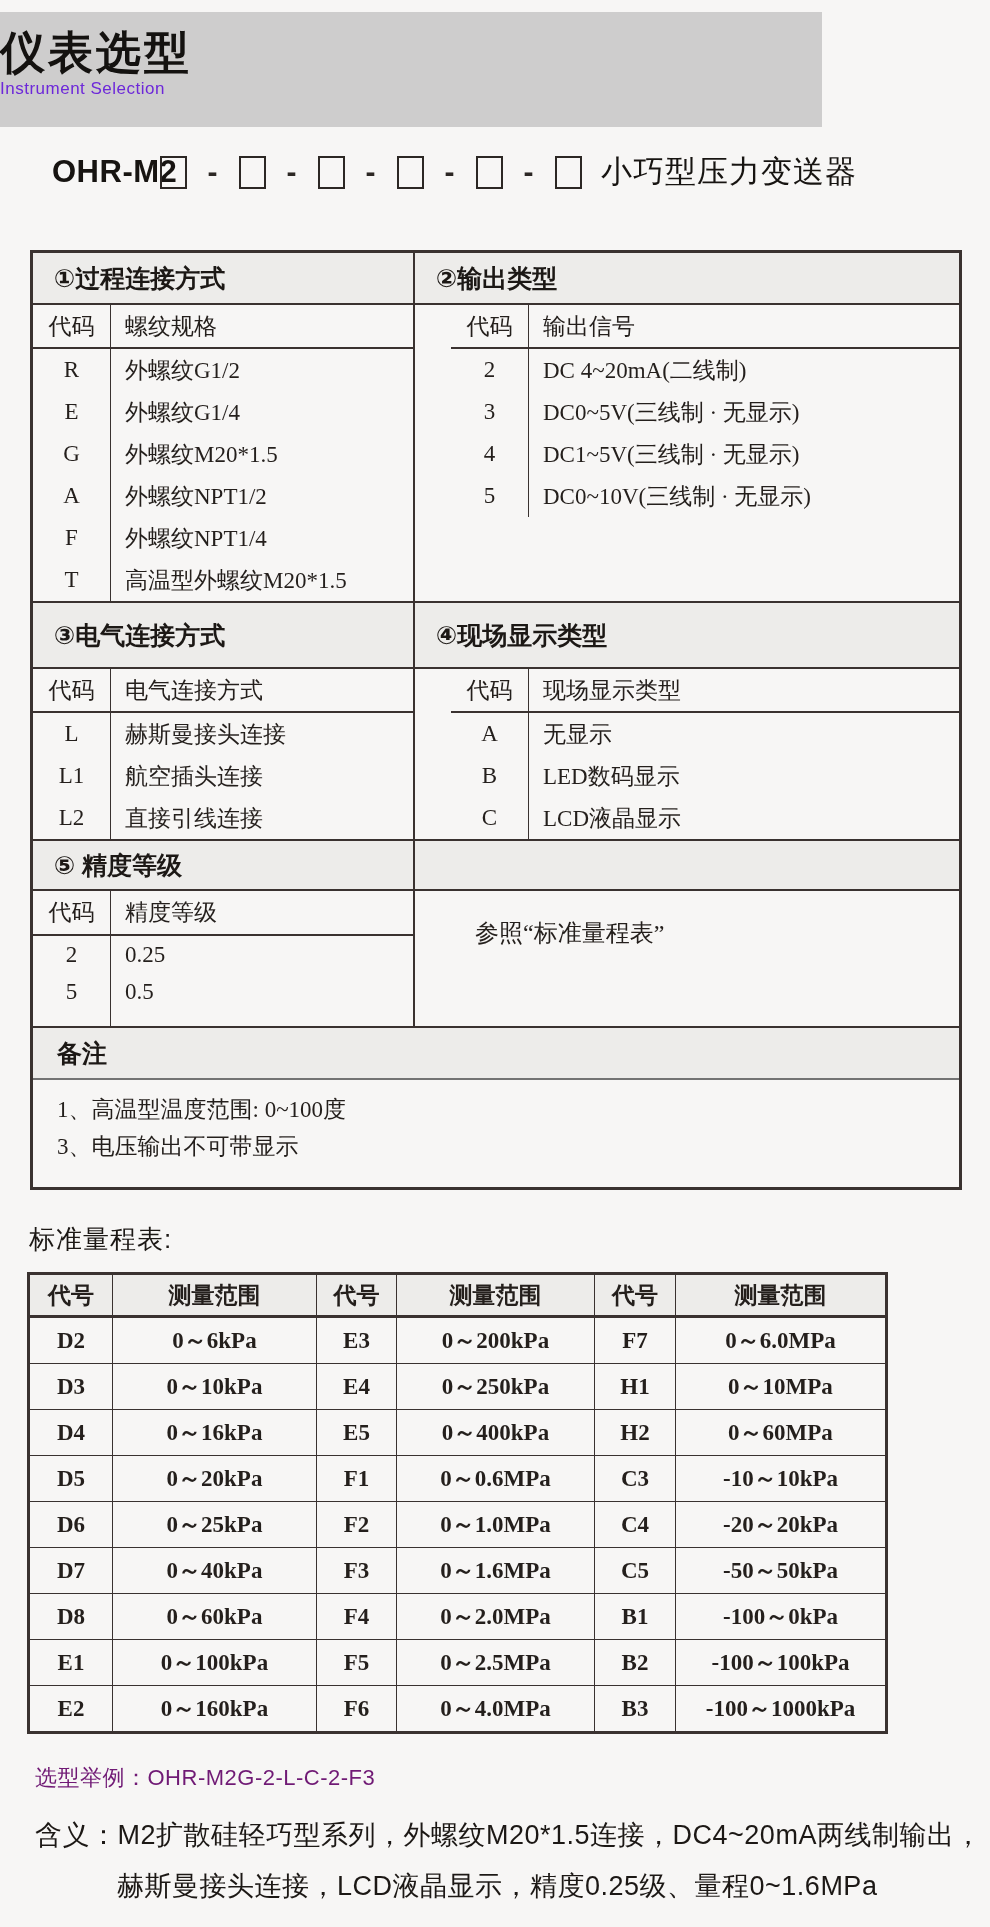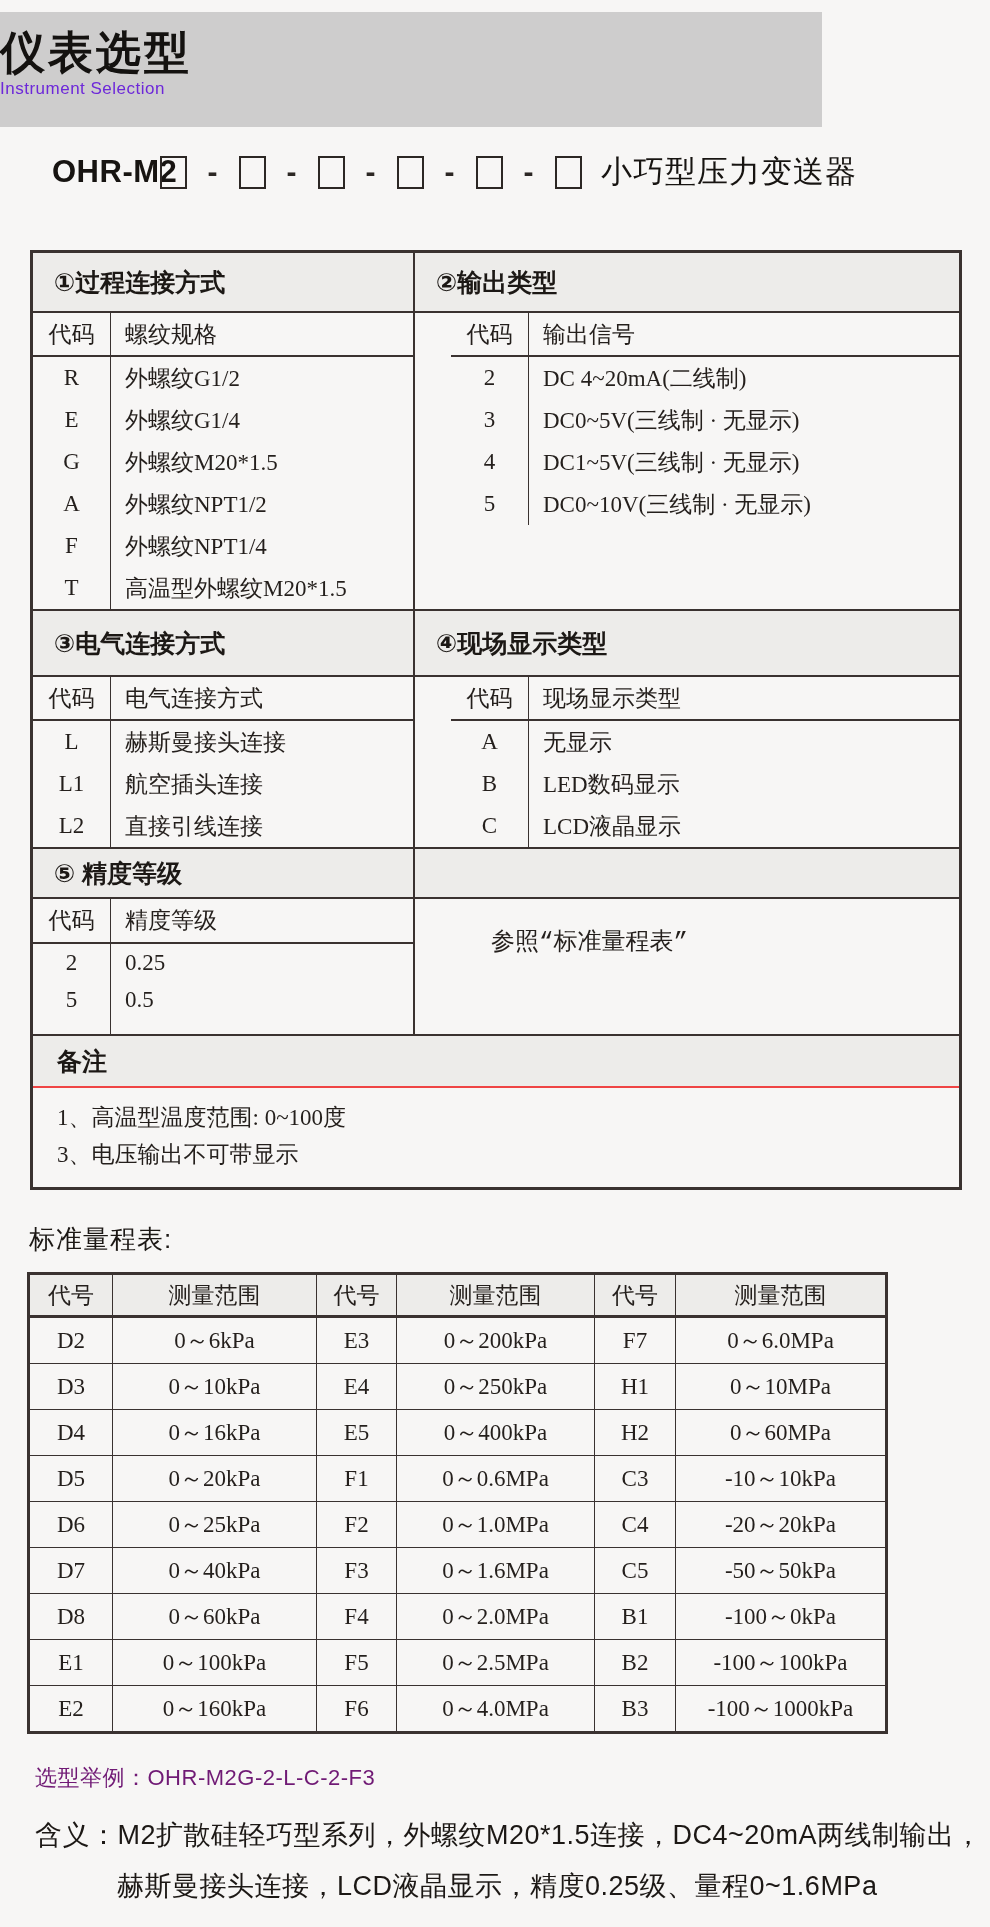--- a/index.html
+++ b/index.html
@@ -75,25 +75,24 @@
   }
   .ccell{
     width:78px;border-right:1.5px solid #3a3230;box-sizing:border-box;
     display:flex;align-items:center;justify-content:center;flex-shrink:0;
   }
   .vcell{flex:1;display:flex;align-items:center;padding-left:14px;box-sizing:border-box;}
   .drow.short{height:37px;}
   .drow.filler{flex:1;min-height:10px;}
   .range-note{
     padding:26px 0 0 24px;font-size:24px;
-    font-family:Liberation Mono, monospace;
-    margin-left:16px;
+    font-family:Liberation Serif, serif;
   }
   .remarks-hdr{
-    background:#edecea;border-bottom:2px solid #ef4444;
+    background:#edecea;border-bottom:2px solid #737373;
     font-weight:bold;font-size:25px;color:#1c1815;
     height:52px;align-items:center;padding-left:24px;box-sizing:border-box;
   }
   .remarks-body{
     flex:1;flex-direction:column;padding:11px 0 0 24px;
     font-family:"Liberation Serif","DejaVu Serif",serif;font-size:23px;
   }
   .remarks-body p{margin:0;line-height:37px;}
 
   
@@ -102,21 +101,21 @@
     letter-spacing:1px;color:#1c1815;font-weight:500;
   }
   table.range{
     position:absolute;left:27px;top:1272px;width:858px;
     border-collapse:collapse;table-layout:fixed;
     font-family:"Liberation Serif","DejaVu Serif",serif;font-size:23px;color:#241f1c;
     border:3px solid #3a3230;
   }
   table.range th,table.range td{
     border:1.5px solid #3a3230;text-align:center;padding:0;
-    font-weight:normal;
+    font-weight:bold;
   }
   table.range th{height:40px;background:#edecea;border-bottom:3px solid #3a3230;}
   table.range td{height:45px;background:transparent;}
 
   
   .f-example{position:absolute;left:35px;top:1763px;font-size:22px;letter-spacing:0.5px;color:#701a75;}
   .f-meaning1{position:absolute;left:35px;top:1817px;font-size:27px;letter-spacing:0.5px;color:#1c1815;}
   .f-meaning2{position:absolute;left:117px;top:1868px;font-size:27px;letter-spacing:0.5px;color:#1c1815;}
 </style>
 </head>
@@ -145,21 +144,21 @@
 
 <span class="pos-num" style="left:160px">①</span>
 <span class="pos-num" style="left:239px">②</span>
 <span class="pos-num" style="left:318px">③</span>
 <span class="pos-num" style="left:397px">④</span>
 <span class="pos-num" style="left:476px">⑤</span>
 <span class="pos-num" style="left:555px">⑥</span>
 
 <div class="sel-table">
 
-  <div class="band band-hdr" style="height:60px">
+  <div class="band band-hdr" style="height:52px">
     <div class="hl">①过程连接方式</div>
     <div class="hr">②输出类型</div>
   </div>
 
   <div class="band band-body" style="height:298px">
     <div class="pane pl">
       <div class="chrow">
         <div class="ccell">代码</div>
         <div class="vcell">螺纹规格</div>
       </div>

